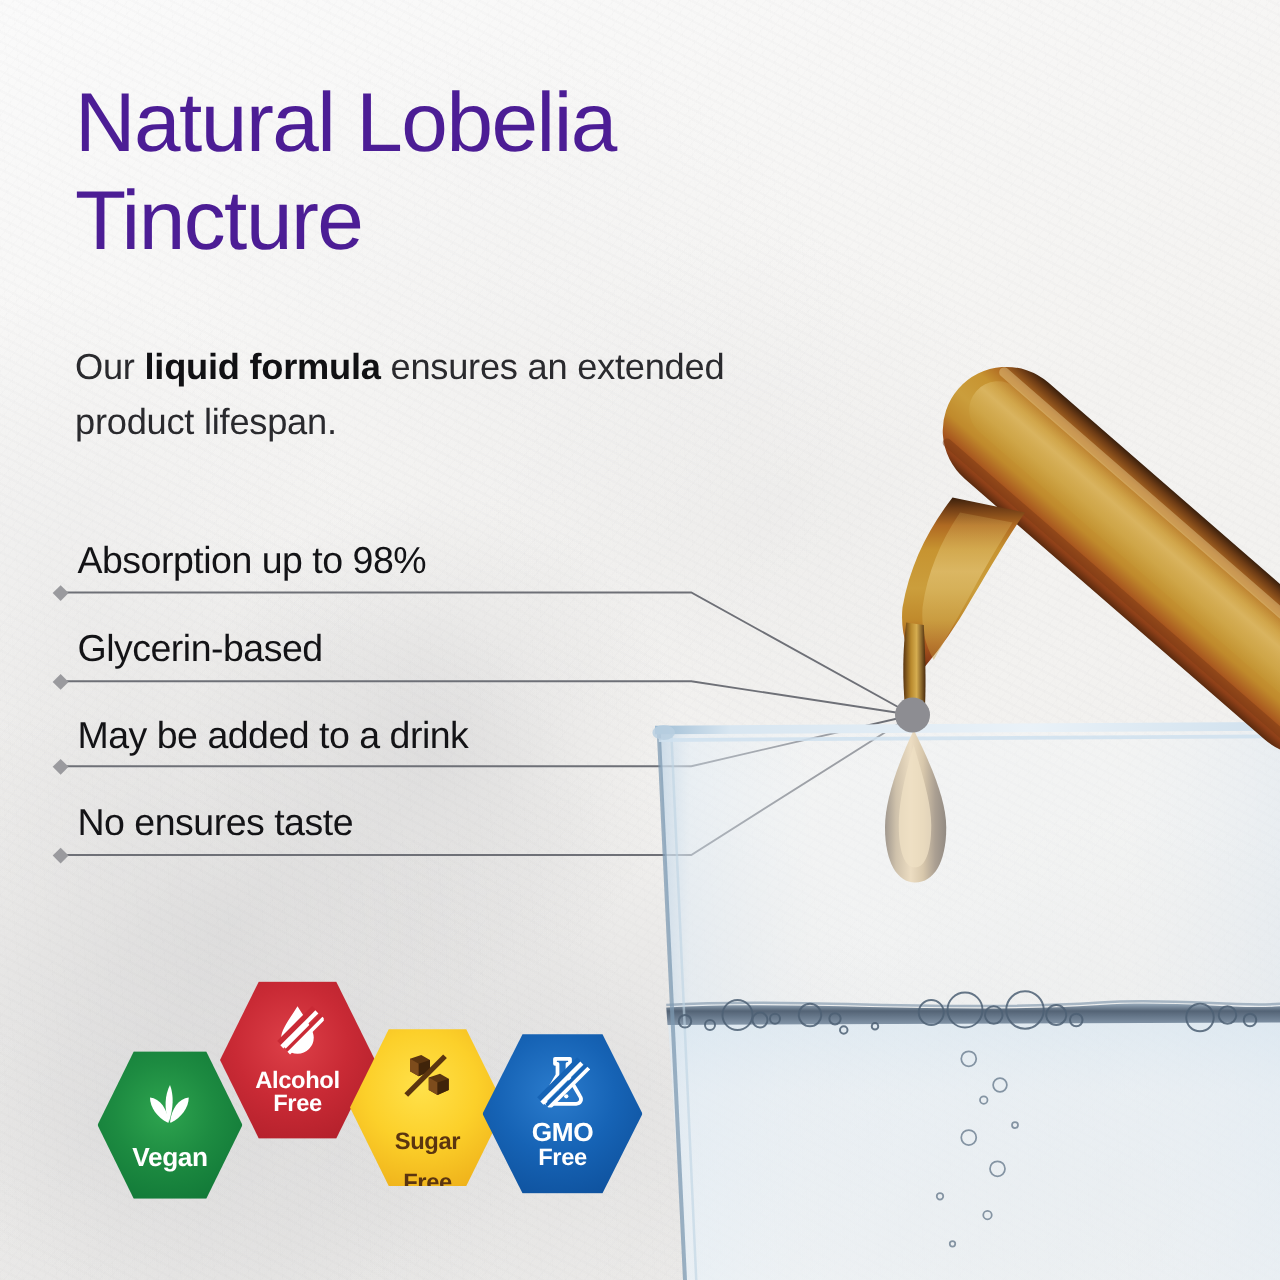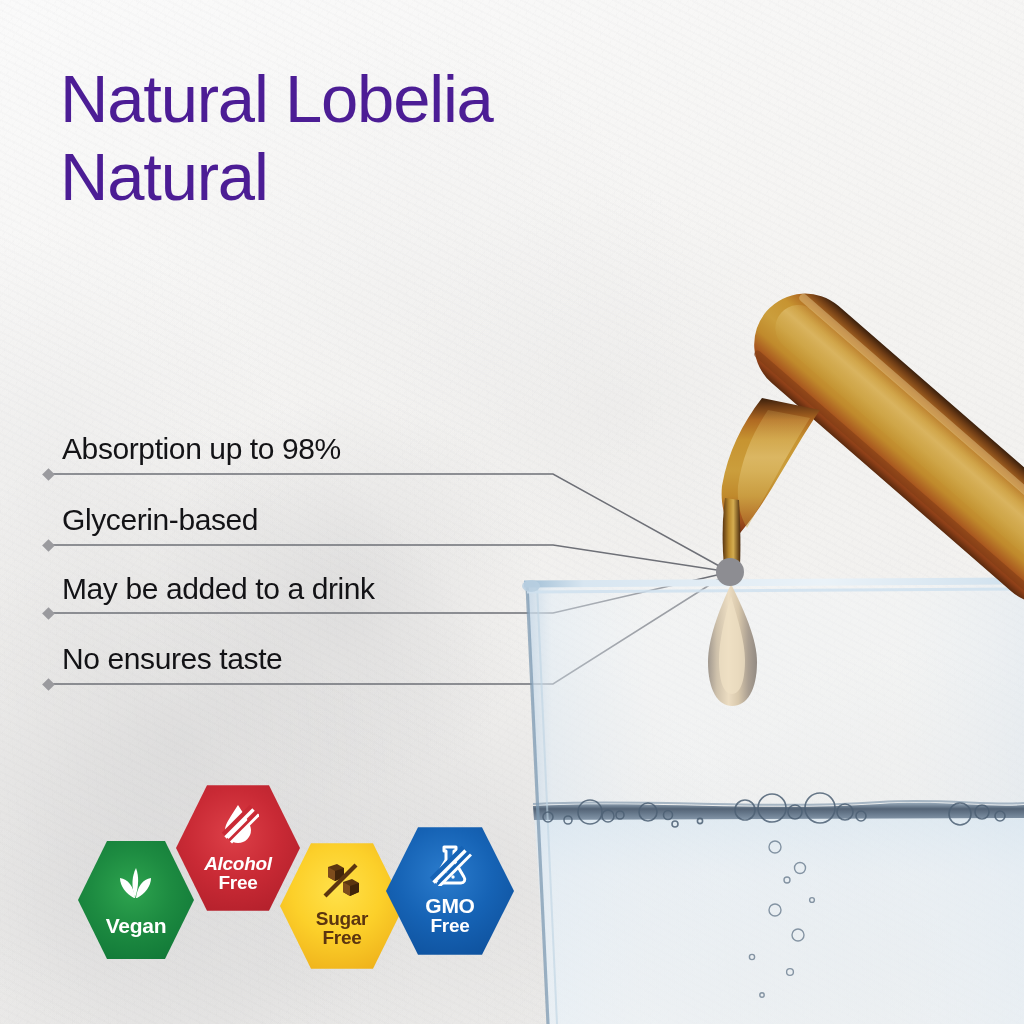--- a/index.html
+++ b/index.html
@@ -98,23 +98,24 @@
     left:78px; top:838px; width:116px; height:124px;
     background:radial-gradient(circle at 46% 42%, #2ea44f 0%, #1d8b41 42%, #0c7033 100%);
     color:#ffffff;
   }
   .badge-alcohol {
     left:176px; top:782px; width:124px; height:132px;
     background:radial-gradient(circle at 46% 40%, #dd4048 0%, #c92a35 44%, #a91c27 100%);
     color:#ffffff;
   }
   .badge-sugar {
-    left:280px; top:840px; width:124px; height:132px;
+    left:280px; top:820px; width:124px; height:132px;
     background:radial-gradient(circle at 46% 38%, #ffe14a 0%, #fcd02a 42%, #e9a414 100%);
     color:#5b3510;
+    gap:14px;
   }
   .badge-gmo {
     left:386px; top:824px; width:128px; height:134px;
     background:radial-gradient(circle at 46% 38%, #2b7ccd 0%, #1663b5 44%, #0b4a93 100%);
     color:#ffffff;
   }
 </style>
 </head>
 <body>
 
@@ -303,21 +304,21 @@
     <div class="badge badge-alcohol">
       <span class="bicon" style="margin-top:20px;">
         <svg width="42" height="42" viewBox="0 0 42 42">
           <path d="M21 3 C14 14 8 22 8 28 A13 13 0 0 0 34 28 C34 22 28 14 21 3 Z" fill="#fff"></path>
           <line x1="7" y1="33" x2="35" y2="5" stroke="#c92a35" stroke-width="6.5"></line>
           <line x1="8.5" y1="35.5" x2="36.5" y2="7.5" stroke="#fff" stroke-width="3.4"></line>
           <line x1="13" y1="39" x2="41" y2="11" stroke="#c92a35" stroke-width="5"></line>
           <line x1="14" y1="40.5" x2="42" y2="12.5" stroke="#fff" stroke-width="3"></line>
         </svg>
       </span>
-      <span class="btext" style="font-size:19px; margin-top:6px;font-style:italic;">Alcohol</span>
+      <span class="btext" style="font-size:19px; margin-top:6px;">Alcohol</span>
       <span class="btext" style="font-size:19px;">Free</span>
     </div>
 
     <div class="badge badge-sugar">
       <span class="bicon" style="margin-top:22px;">
         <svg width="44" height="38" viewBox="0 0 44 38">
           <g fill="#5b3510">
             <path d="M8 5 L17 2 L24 6 L24 15 L15 19 L8 15 Z"></path>
             <path d="M8 5 L15 9 L15 19 L8 15 Z" fill="#7d4c1c"></path>
             <path d="M15 9 L24 6 L24 15 L15 19 Z" fill="#40240a"></path>
@@ -345,17 +346,18 @@
           <line x1="11" y1="42.5" x2="43" y2="10.5" stroke="#fff" stroke-width="3"></line>
         </svg>
       </span>
       <span class="btext" style="font-size:21px; margin-top:5px;">GMO</span>
       <span class="btext" style="font-size:19px;">Free</span>
     </div>
   </div>
 
   <h1 class="title">
     <span>Natural Lobelia</span><br>
-    <span>Natural</span>
+    <span>Tincture</span>
   </h1>
 
+  <p class="subtitle"><span>Our </span><b>liquid formula</b><span> ensures an extended product lifespan.</span></p>
 
 </div>
 
 </body></html>

